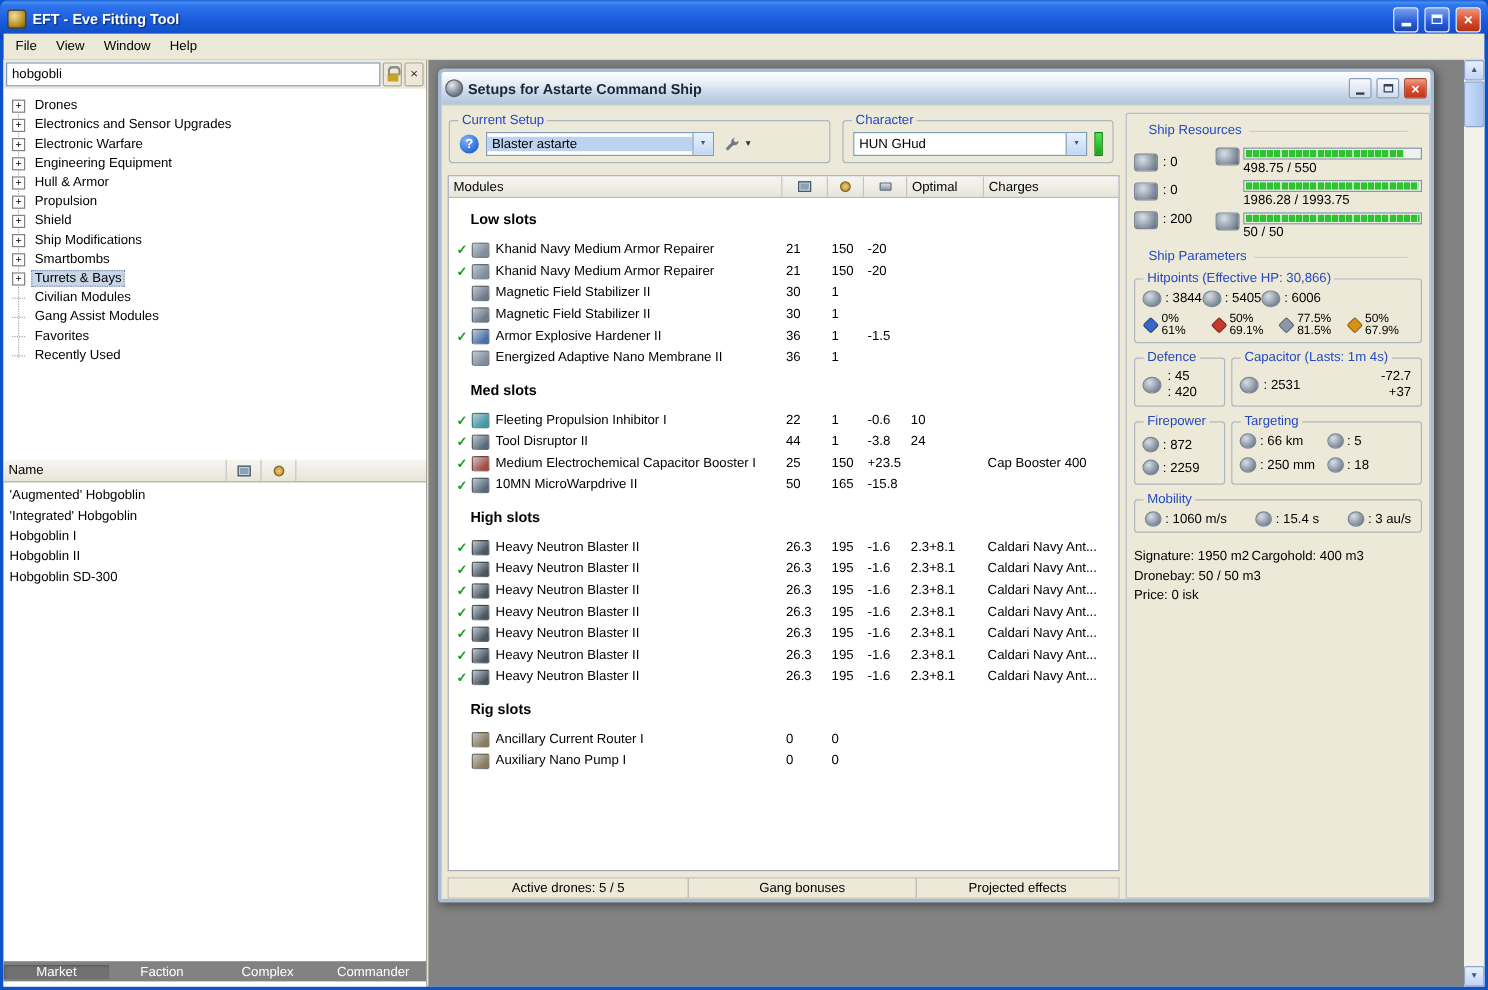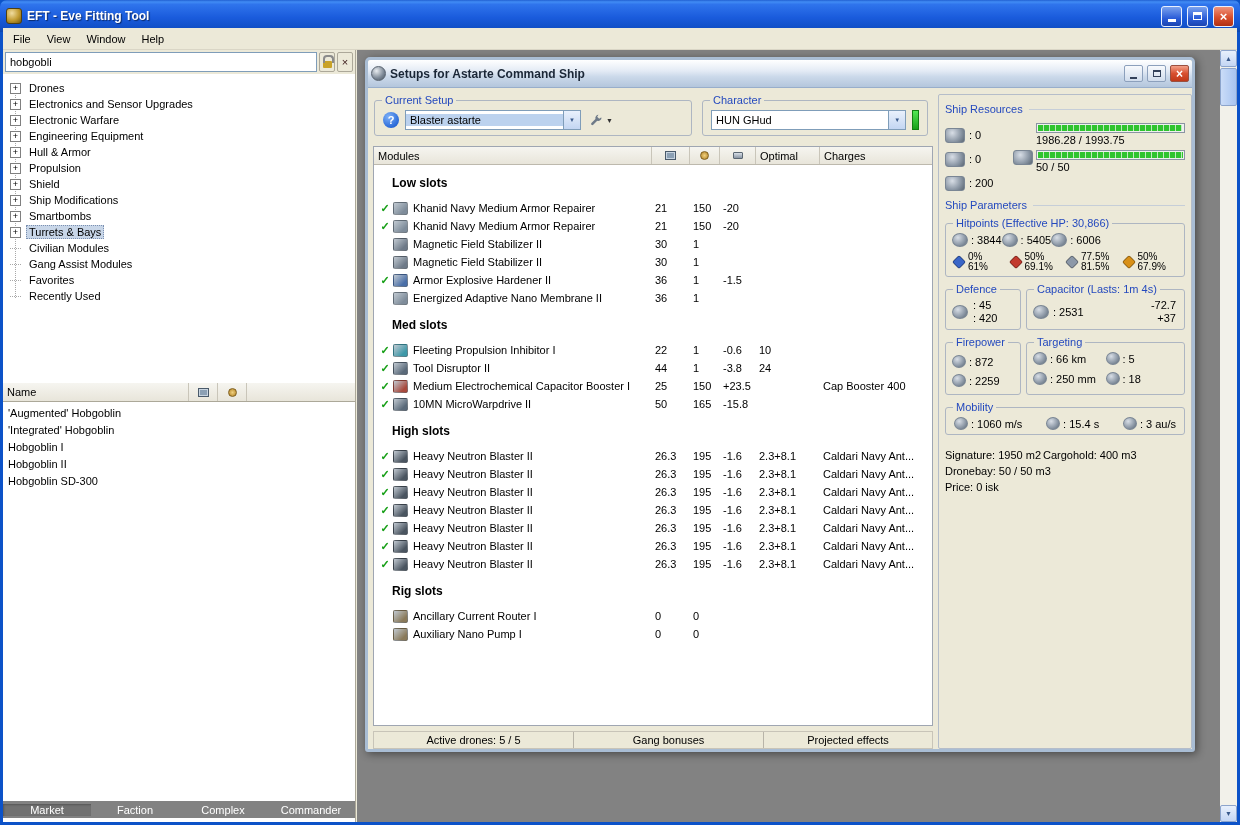--- a/index.html
+++ b/index.html
@@ -75,21 +75,21 @@
   .sw-content{position:relative;height:665px}
 
   .gb{position:absolute;border:1px solid #AEB6C2;border-radius:3px}
   .gb-label{position:absolute;top:-7px;left:7px;background:#ECE9D8;color:#2449BE;padding:0 3px;line-height:13px;white-space:nowrap}
   .gb-setup{left:6px;top:12px;width:318px;height:36px}
   .gb-char{left:334px;top:12px;width:226px;height:36px}
   .gb-inner{display:flex;align-items:center;gap:6px;padding:9px 8px 0 8px}
   .help-btn{width:16px;height:16px;border-radius:50%;background:radial-gradient(circle at 35% 30%,#7FB2F8,#2A6AD8 70%,#1A50B0);color:#fff;font-weight:bold;font-size:11px;display:flex;align-items:center;justify-content:center;flex:none}
   .combo{height:20px;border:1px solid #7F9DB9;background:#fff;display:flex;align-items:center}
   .combo .cval{flex:1;padding:0 4px;white-space:nowrap;overflow:hidden}
-  .combo-setup{width:176px}
+  .combo-setup{width:190px}
   .combo-setup .cval{background:#BCD2EE}
   .combo-char{width:200px}
   .cbtn{width:17px;align-self:stretch;border-left:1px solid #7F9DB9;background:linear-gradient(180deg,#E9F1FC,#C3D6F2);display:flex;align-items:center;justify-content:center;font-size:6px;color:#3A5A8C}
   .tool-btn{display:flex;align-items:center;gap:3px;padding:2px 3px}
   .tool-arrow{font-size:7px;color:#333}
   .char-bar{width:7px;height:20px;background:linear-gradient(180deg,#52E852,#18A018);border:1px solid #108010}
 
   
   .mod-table{position:absolute;left:5px;top:58px;width:560px;height:580px;background:#fff;border:1px solid #9FA6B2;overflow:hidden}
   .mt-header{display:flex;height:18px;background:linear-gradient(180deg,#F6F5F0,#E8E5DA);border-bottom:1px solid #BDB9AD}
@@ -108,21 +108,21 @@
   .m-name{flex:1;white-space:nowrap;overflow:hidden}
   .mcol{white-space:nowrap;overflow:hidden;padding-left:3px}
   .c-cpu{width:38px}.c-pg{width:30px}.c-cap{width:36px}.c-opt{width:64px}.c-chg{width:112px}
 
   .mt-footer{position:absolute;left:5px;bottom:4px;width:560px;height:18px;background:#ECE9D8;border:1px solid #C8C4B8;display:flex;align-items:center}
   .ft-cell{text-align:center;border-right:1px solid #B8B4A8;height:100%;display:flex;align-items:center;justify-content:center}
   .ft-0{width:200px}.ft-1{width:190px}.ft-2{width:168px;border-right:none}
 
   
   .stats{position:absolute;left:570px;top:6px;width:254px;bottom:4px;background:#ECE9D8;border:1px solid #B5BDC9;border-radius:2px;padding:6px;overflow:hidden}
-  .sec-label{display:flex;align-items:center;color:#2449BE;margin:2px 0 8px}
+  .sec-label{display:flex;align-items:center;color:#2449BE;margin:2px 12px 8px}
   .sec-label::after{content:"";flex:1;border-top:1px solid #C6CED8;margin-left:6px}
   .res-wrap{display:flex;gap:4px;margin-bottom:4px}
   .res-left{width:64px}
   .hp-line{display:flex;align-items:center;gap:4px;height:24px}
   .res-right{flex:1}
   .bar-group{display:flex;gap:3px;margin-bottom:2px;align-items:flex-start}
   .bar-icon{width:20px;height:15px;border-radius:3px;background:radial-gradient(circle at 35% 30%,#D8DEE6,#8A96A4 60%,#5A6672);border:1px solid #7A8694;flex:none}
   .bar-icon.hide{visibility:hidden}
   .bar-col{flex:1}
   .bar{height:10px;border:1px solid #8A94A2;background:#EEF2EE;padding:1px}
@@ -551,20 +551,29 @@
                   <span class="gicon i20"></span>
                   <span>: 0</span>
                 </div>
                 <div class="hp-line">
                   <span class="gicon i20"></span>
                   <span>: 200</span>
                 </div>
               </div>
             <div class="res-right" id="bars">
                 <div class="bar-group">
+                  <span class="bar-icon"></span>
+                  <div class="bar-col">
+                    <div class="bar">
+                      <div class="bar-fill" style="width:90.7%"></div>
+                    </div>
+                    <div class="bar-text">498.75 / 550</div>
+                  </div>
+                </div>
+                <div class="bar-group">
                   <span class="bar-icon hide"></span>
                   <div class="bar-col">
                     <div class="bar">
                       <div class="bar-fill" style="width:99.6%"></div>
                     </div>
                     <div class="bar-text">1986.28 / 1993.75</div>
                   </div>
                 </div>
                 <div class="bar-group">
                   <span class="bar-icon"></span>

